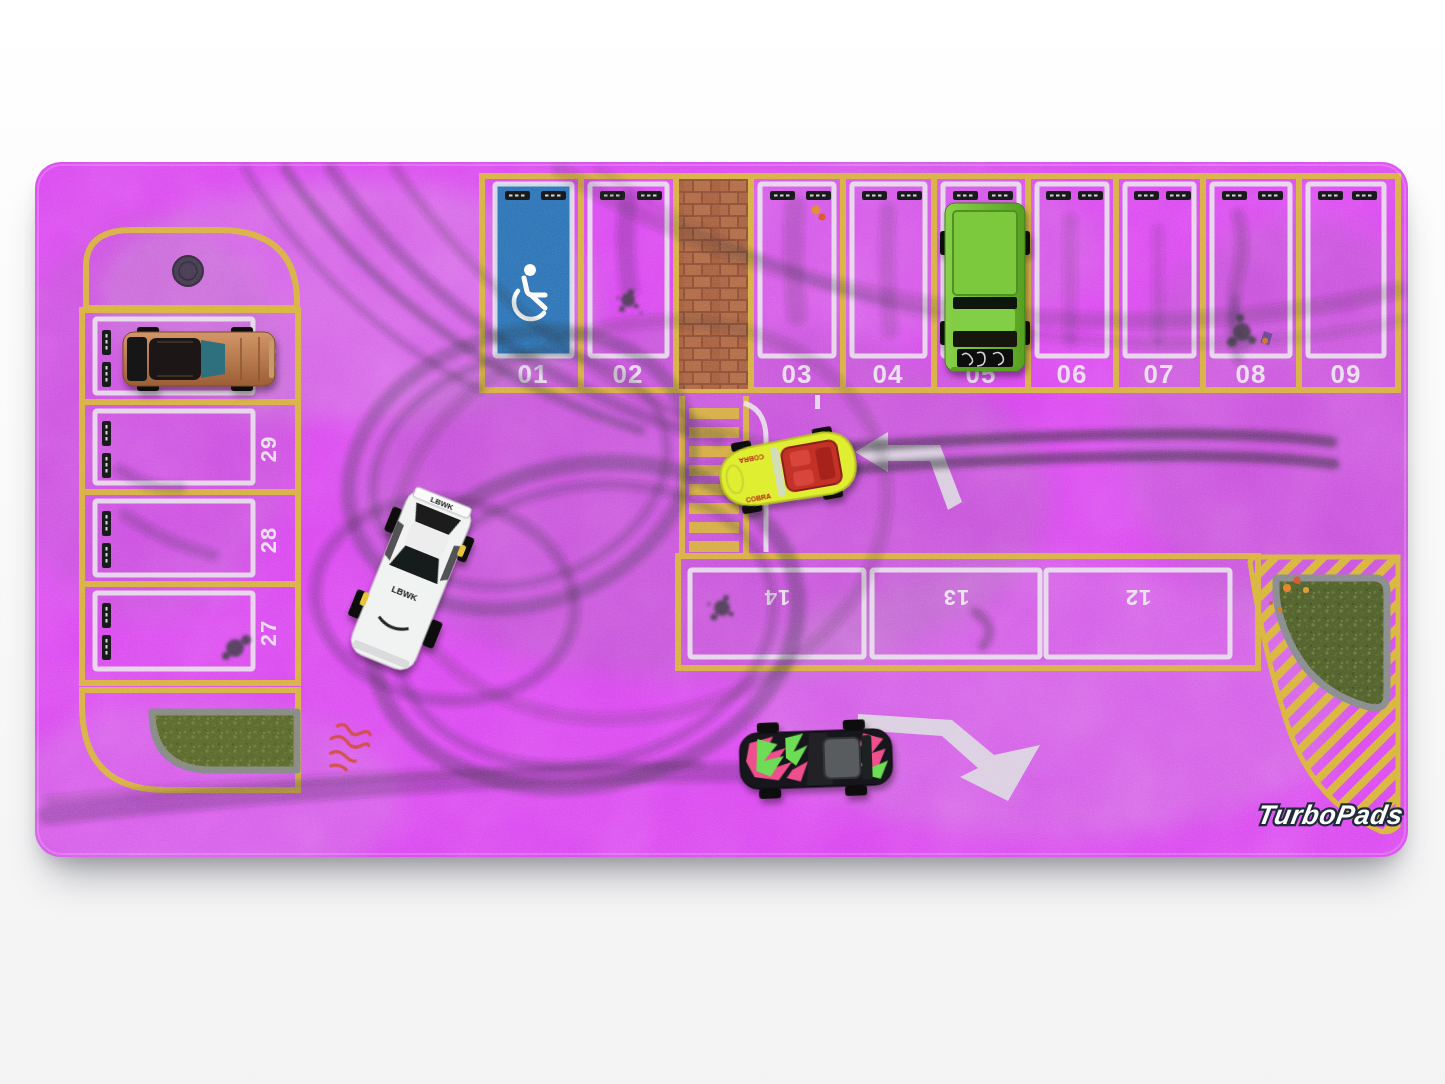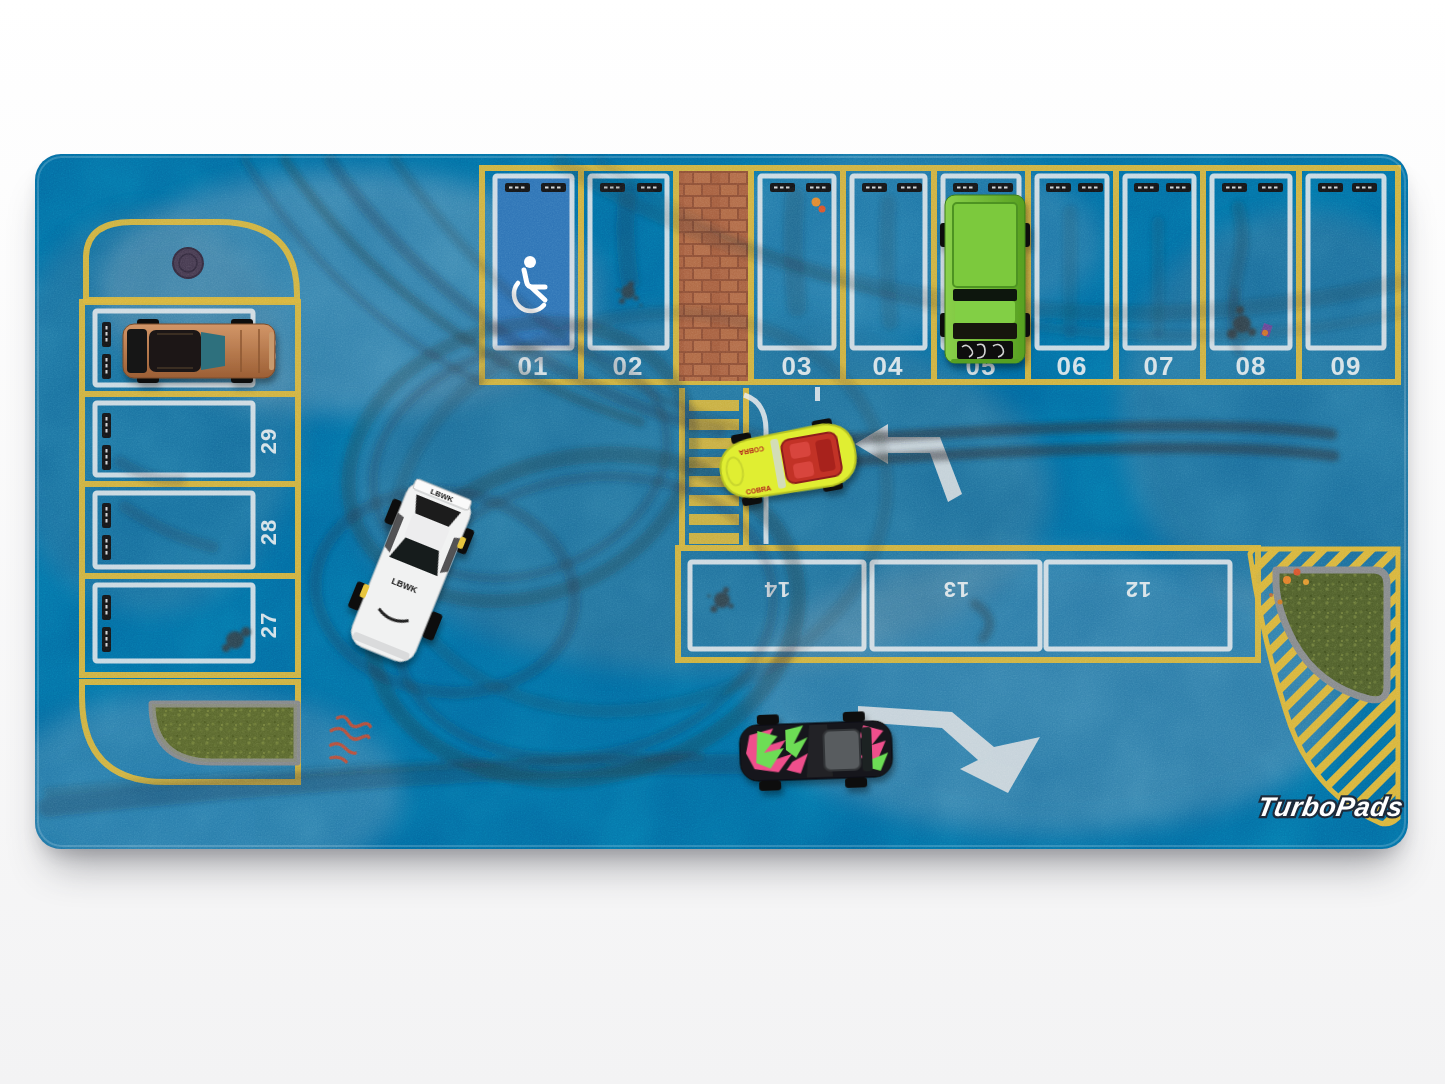--- a/index.html
+++ b/index.html
@@ -1,20 +1,20 @@
 <!DOCTYPE html>
 <html><head>
 <meta charset="utf-8">
 <style>
   html,body{margin:0;padding:0;}
   body{width:1445px;height:1084px;background:linear-gradient(#ffffff,#f3f3f4);overflow:hidden;
        font-family:"Liberation Sans",sans-serif;}
   .scene{position:relative;width:1445px;height:1084px;}
-  .mat{position:absolute;left:35px;top:154px;width:1373px;height:695px;border-radius:26px;
-       overflow:hidden;background:#0369a1;
+  .mat{position:absolute;left:35px;top:162px;width:1373px;height:695px;border-radius:26px;
+       overflow:hidden;background:#d946ef;
        box-shadow:0 30px 40px -16px rgba(40,42,52,.42),0 10px 18px -6px rgba(40,42,52,.2);}
   .mat svg{display:block;}
   .yline{fill:none;stroke:#d8b53b;stroke-width:6;opacity:.95;}
   .wline{fill:none;stroke:#eaebec;stroke-width:5;opacity:.85;}
   .num{font:bold 26px "Liberation Sans",sans-serif;fill:#eff1f1;opacity:.88;
        letter-spacing:1px;text-anchor:middle;}
   .numS{font-size:22px;}
   .sk{fill:none;stroke:#282b30;stroke-linecap:round;}
   .st{fill:#34383c;opacity:.8;}
   .arw{fill:#dcdee0;opacity:.88;}

